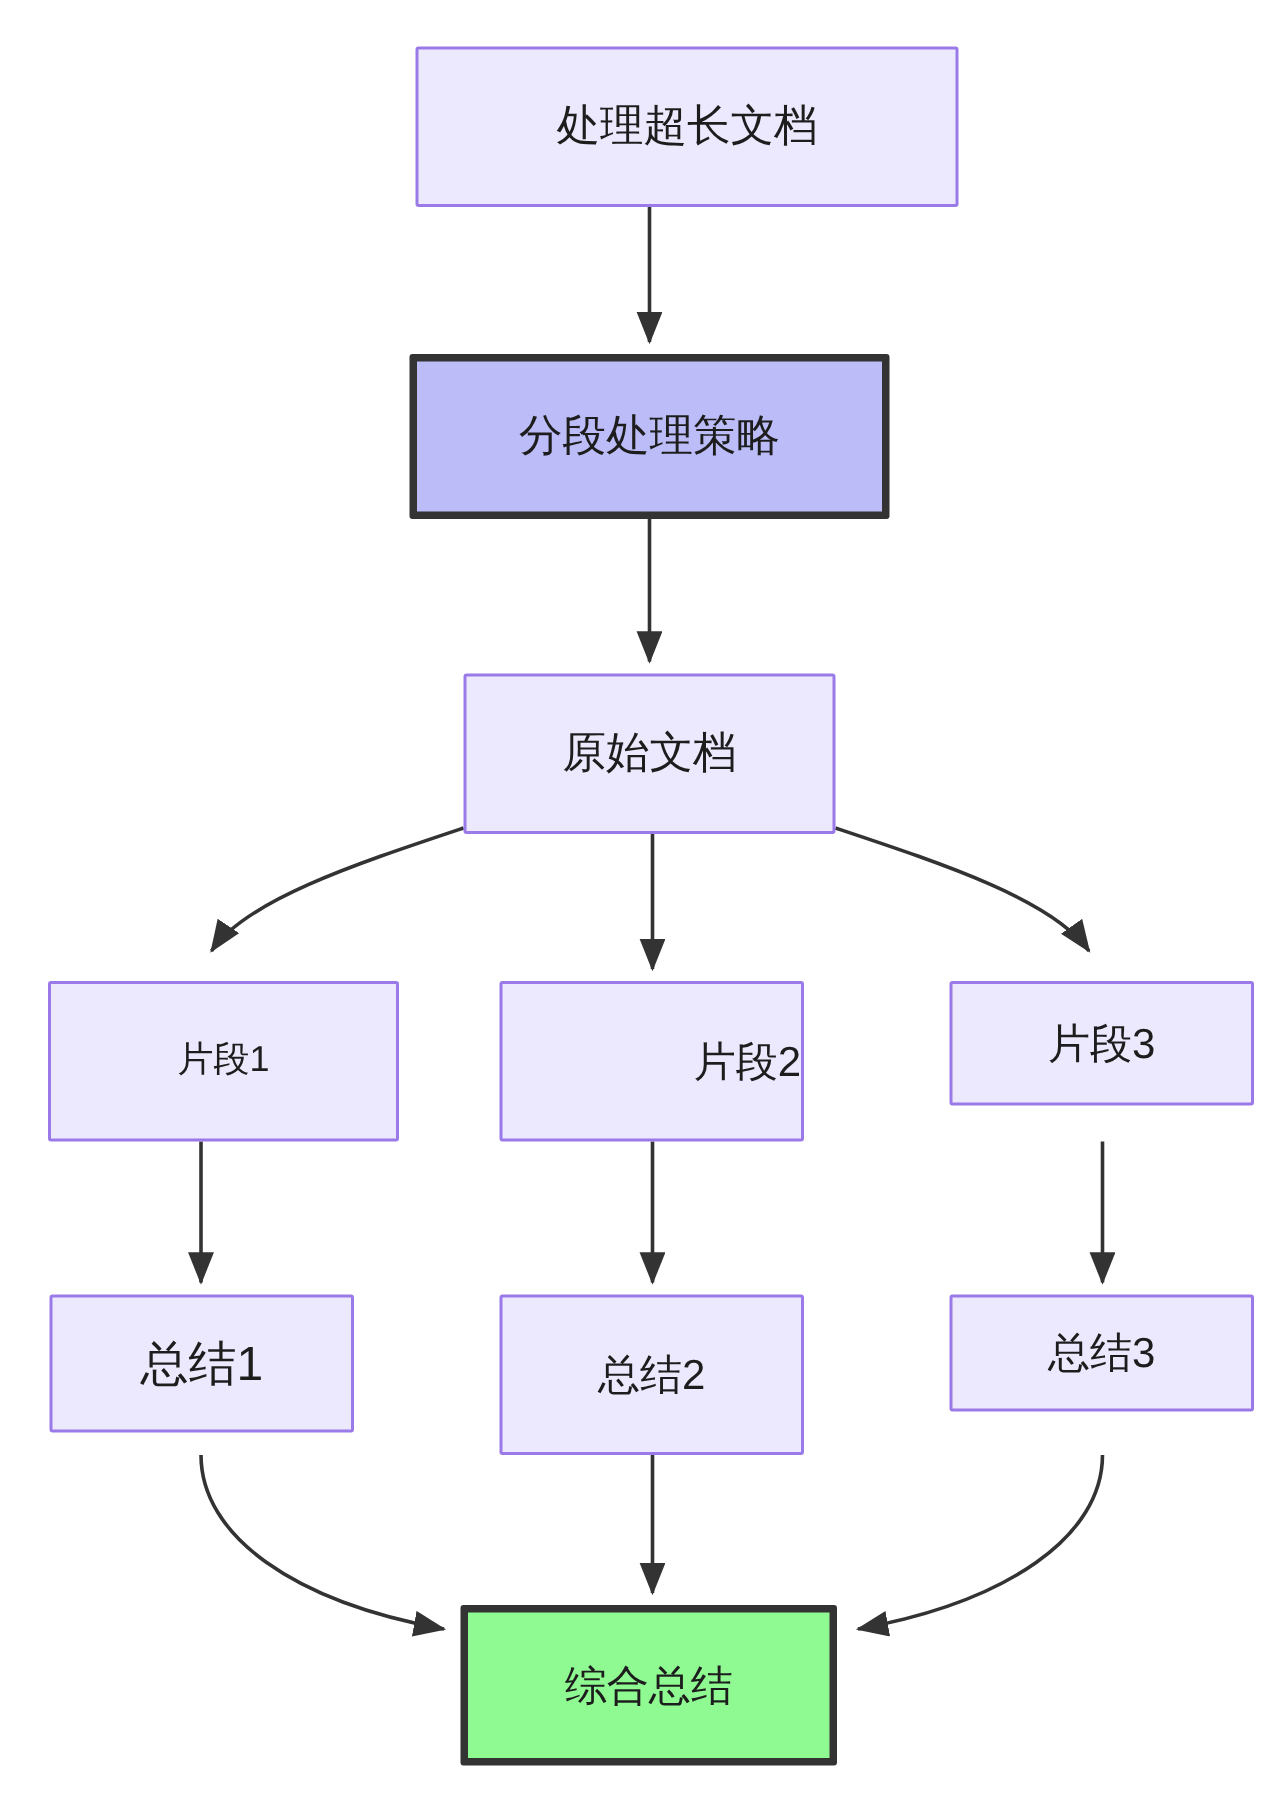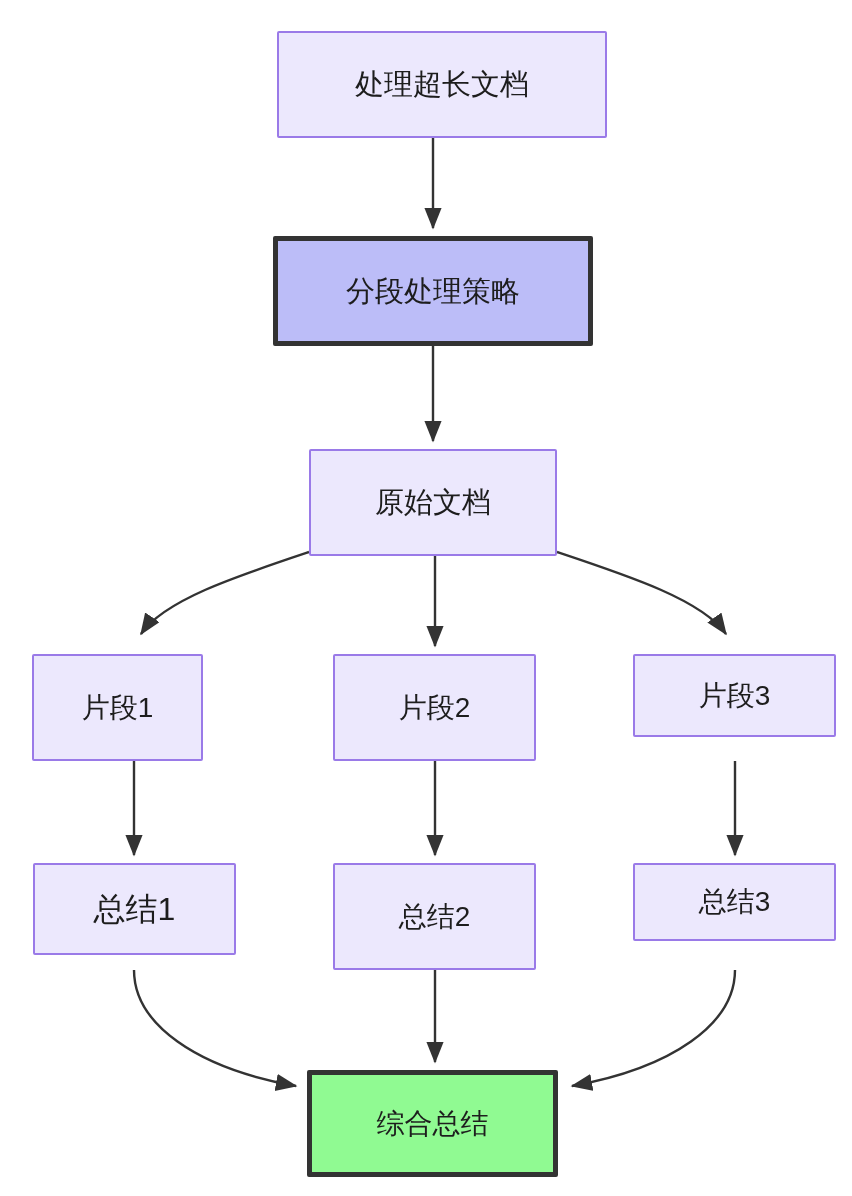--- a/index.html
+++ b/index.html
@@ -50,25 +50,25 @@
     background: #BCBDF8;
     border: 5px solid #333333;
     border-radius: 2px;
   }
   .style-final {
     background: #90FA92;
     border: 5px solid #333333;
     border-radius: 2px;
   }
   
-  #node-root      { left: 277px; top: 31px;   width: 330px; height: 107px; font-size: 29px; }
+  #node-root      { left: 277px; top: 31px;   width: 362px; height: 107px; font-size: 29px; }
   #node-strategy  { left: 273px; top: 236px;  width: 320px; height: 110px; font-size: 29px; }
   #node-original  { left: 309px; top: 449px;  width: 248px; height: 107px; font-size: 29px; }
-  #node-chunk-1   { left: 32px;  top: 654px;  width: 171px; height: 107px; font-size: 28px; }
-  #node-chunk-2   { left: 333px; top: 654px;  width: 203px; height: 107px; font-size: 28px; }
+  #node-chunk-1   { left: 32px;  top: 654px;  width: 234px; height: 107px; font-size: 24px; }
+  #node-chunk-2   { left: 333px; top: 654px;  width: 203px; height: 107px; font-size: 28px; justify-content: flex-end; }
   #node-chunk-3   { left: 633px; top: 654px;  width: 203px; height: 83px; font-size: 28px; }
   #node-summary-1 { left: 33px;  top: 863px;  width: 203px; height: 92px; font-size: 32px; }
   #node-summary-2 { left: 333px; top: 863px;  width: 203px; height: 107px; font-size: 28px; }
   #node-summary-3 { left: 633px; top: 863px;  width: 203px; height: 78px; font-size: 28px; }
   #node-final     { left: 307px; top: 1070px; width: 251px; height: 107px; font-size: 28px; }
 </style>
 </head>
 <body>
 
 <div id="canvas">

